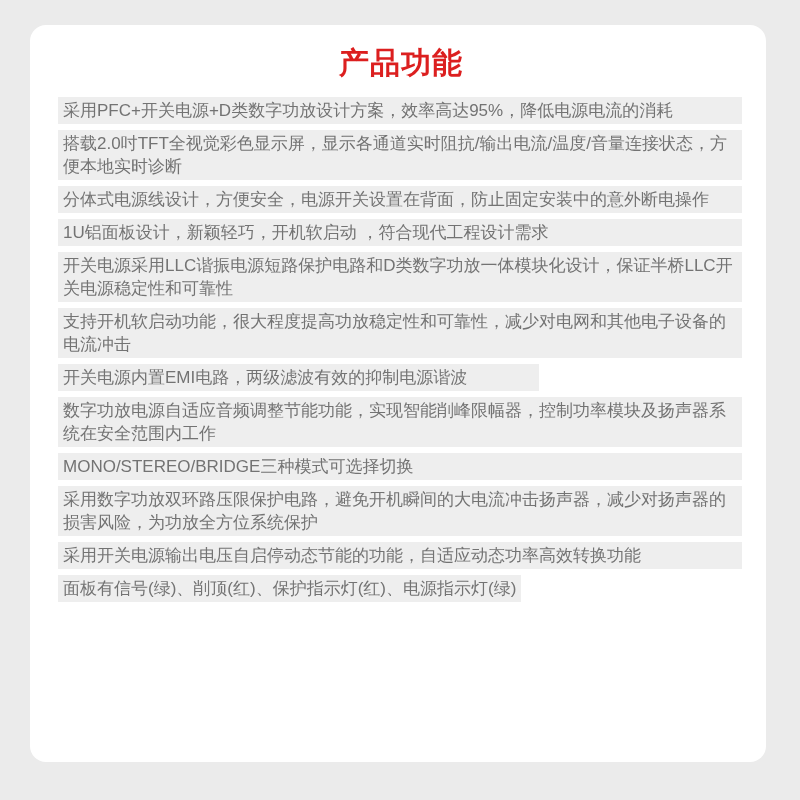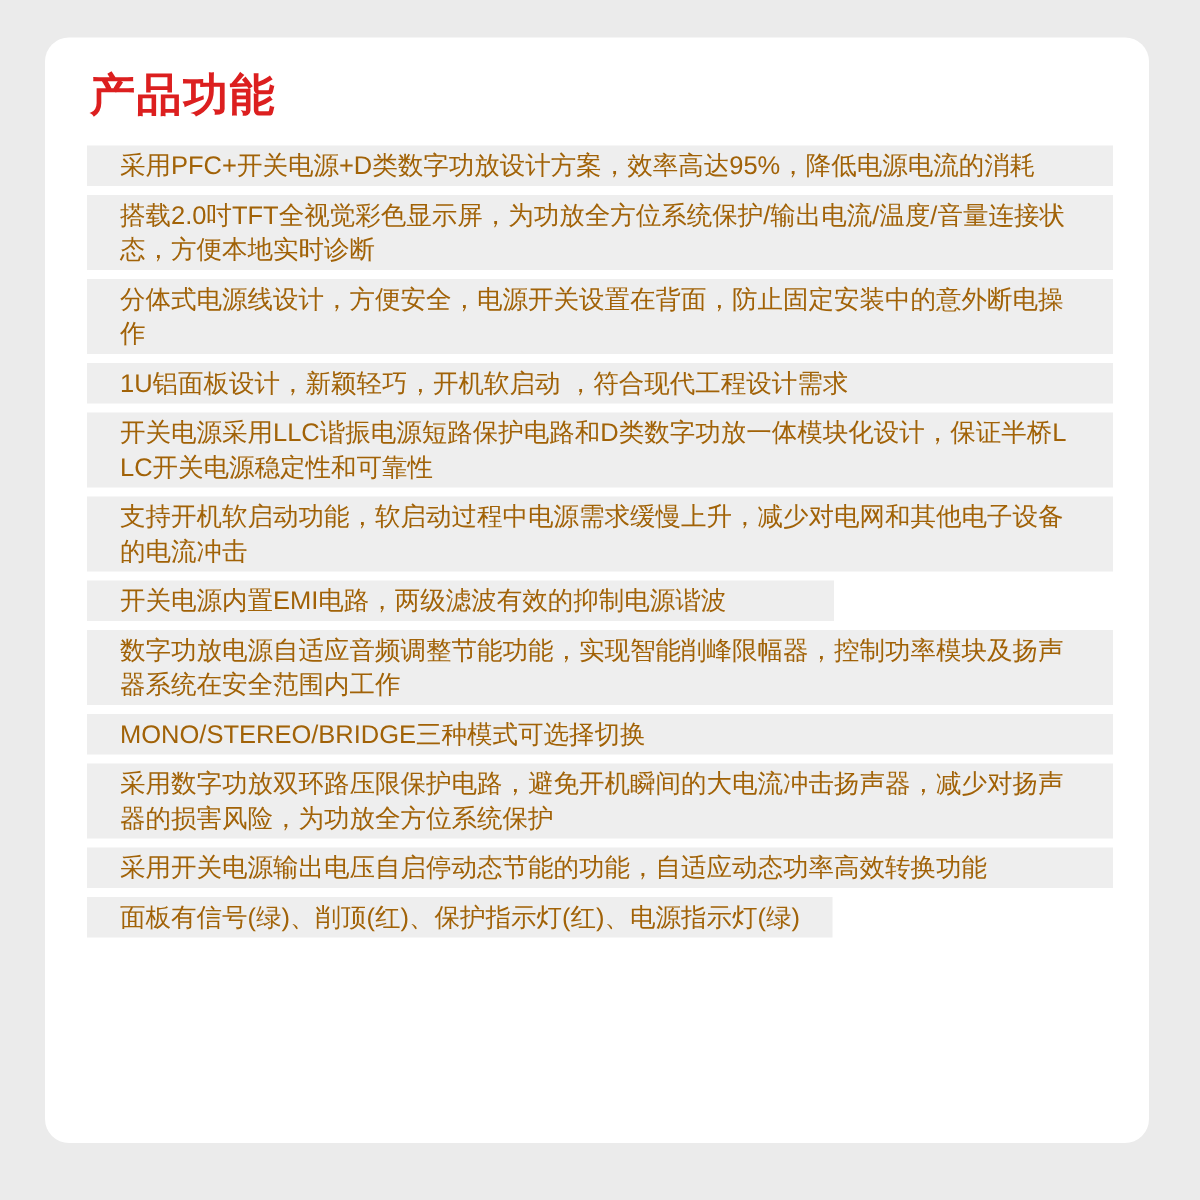--- a/index.html
+++ b/index.html
@@ -22,32 +22,33 @@
     background: #ffffff;
     border-radius: 16px;
     padding: 10px 24px 22px 28px;
   }
   .title {
     font-size: 30px;
     font-weight: bold;
     color: #dc1f1f;
     margin: 8px 0 13px 2px;
     letter-spacing: 1px;
+    text-align: center;
   }
   .feature-list {
     width: 100%;
   }
   .feature-item {
     display: block;
     box-sizing: border-box;
     background: #eeeeee;
-    color: #a16207;
+    color: #737373;
     font-size: 17px;
     line-height: 23px;
-    padding: 2px 22px;
+    padding: 2px 5px;
     margin-bottom: 6px;
     white-space: pre-wrap;
     word-break: break-all;
   }
   .feature-item.fit {
     width: fit-content;
     max-width: 100%;
   }
   .feature-item.pad-r {
     padding-right: 72px;
@@ -55,25 +56,25 @@
   }
 </style>
 </head>
 <body>
 
 <div class="page">
   <div class="card">
     <h1 class="title">产品功能</h1>
     <div class="feature-list">
       <div class="feature-item">采用PFC+开关电源+D类数字功放设计方案，效率高达95%，降低电源电流的消耗</div>
-      <div class="feature-item">搭载2.0吋TFT全视觉彩色显示屏，为功放全方位系统保护/输出电流/温度/音量连接状态，方便本地实时诊断</div>
+      <div class="feature-item">搭载2.0吋TFT全视觉彩色显示屏，显示各通道实时阻抗/输出电流/温度/音量连接状态，方便本地实时诊断</div>
       <div class="feature-item">分体式电源线设计，方便安全，电源开关设置在背面，防止固定安装中的意外断电操作</div>
       <div class="feature-item">1U铝面板设计，新颖轻巧，开机软启动 ，符合现代工程设计需求</div>
       <div class="feature-item">开关电源采用LLC谐振电源短路保护电路和D类数字功放一体模块化设计，保证半桥LLC开关电源稳定性和可靠性</div>
-      <div class="feature-item">支持开机软启动功能，软启动过程中电源需求缓慢上升，减少对电网和其他电子设备的电流冲击</div>
+      <div class="feature-item">支持开机软启动功能，很大程度提高功放稳定性和可靠性，减少对电网和其他电子设备的电流冲击</div>
       <div class="feature-item fit pad-r">开关电源内置EMI电路，两级滤波有效的抑制电源谐波</div>
       <div class="feature-item">数字功放电源自适应音频调整节能功能，实现智能削峰限幅器，控制功率模块及扬声器系统在安全范围内工作</div>
       <div class="feature-item">MONO/STEREO/BRIDGE三种模式可选择切换</div>
       <div class="feature-item">采用数字功放双环路压限保护电路，避免开机瞬间的大电流冲击扬声器，减少对扬声器的损害风险，为功放全方位系统保护</div>
       <div class="feature-item">采用开关电源输出电压自启停动态节能的功能，自适应动态功率高效转换功能</div>
       <div class="feature-item fit">面板有信号(绿)、削顶(红)、保护指示灯(红)、电源指示灯(绿)</div>
     </div>
   </div>
 </div>
 

